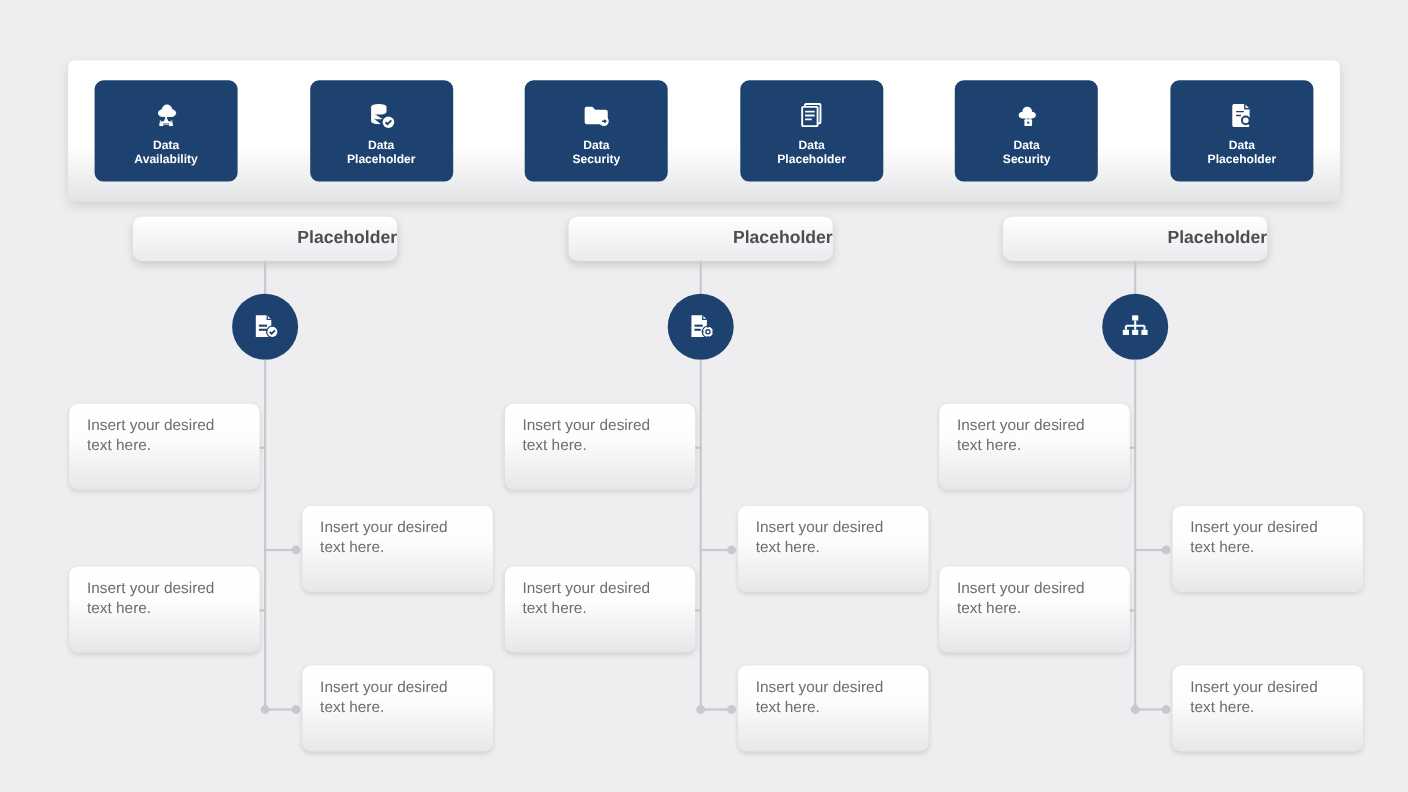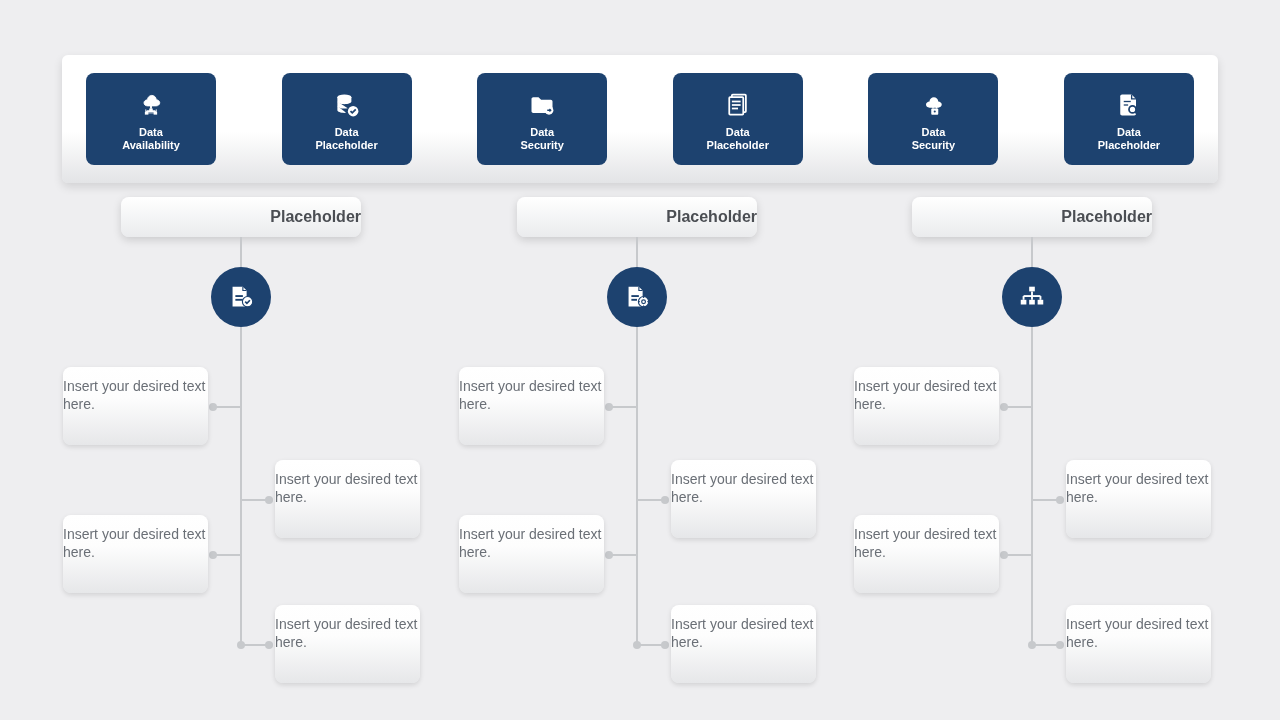--- a/index.html
+++ b/index.html
@@ -34,24 +34,24 @@
 
   
   .circle-icon {
     position:absolute; width:60px; height:60px; border-radius:50%; background:#1d426f;
     display:flex; align-items:center; justify-content:center;
   }
   .circle-icon svg { width:30px; height:30px; fill:#fff; }
 
   
   .tbox {
-    position:absolute; width:145px; height:78px; border-radius:8px;
+    position:absolute; width:173px; height:78px; border-radius:8px;
     background: linear-gradient(#ffffff 0%, #fdfdfd 40%, #e6e7e9 100%);
     box-shadow: 0 2px 5px rgba(0,0,0,0.12);
-    padding: 10px 0; color:#6a6f76; font-size:14px; line-height:1.3;
+    padding: 10px 16px; color:#6a6f76; font-size:14px; line-height:1.3;
   }
 
   
   .vline { position:absolute; width:2px; background:#c7c9cc; }
   .hline { position:absolute; height:2px; background:#c7c9cc; }
   .dot   { position:absolute; width:8px; height:8px; border-radius:50%; background:#c7c9cc; }
 
 </style>
 </head>
 <body>

